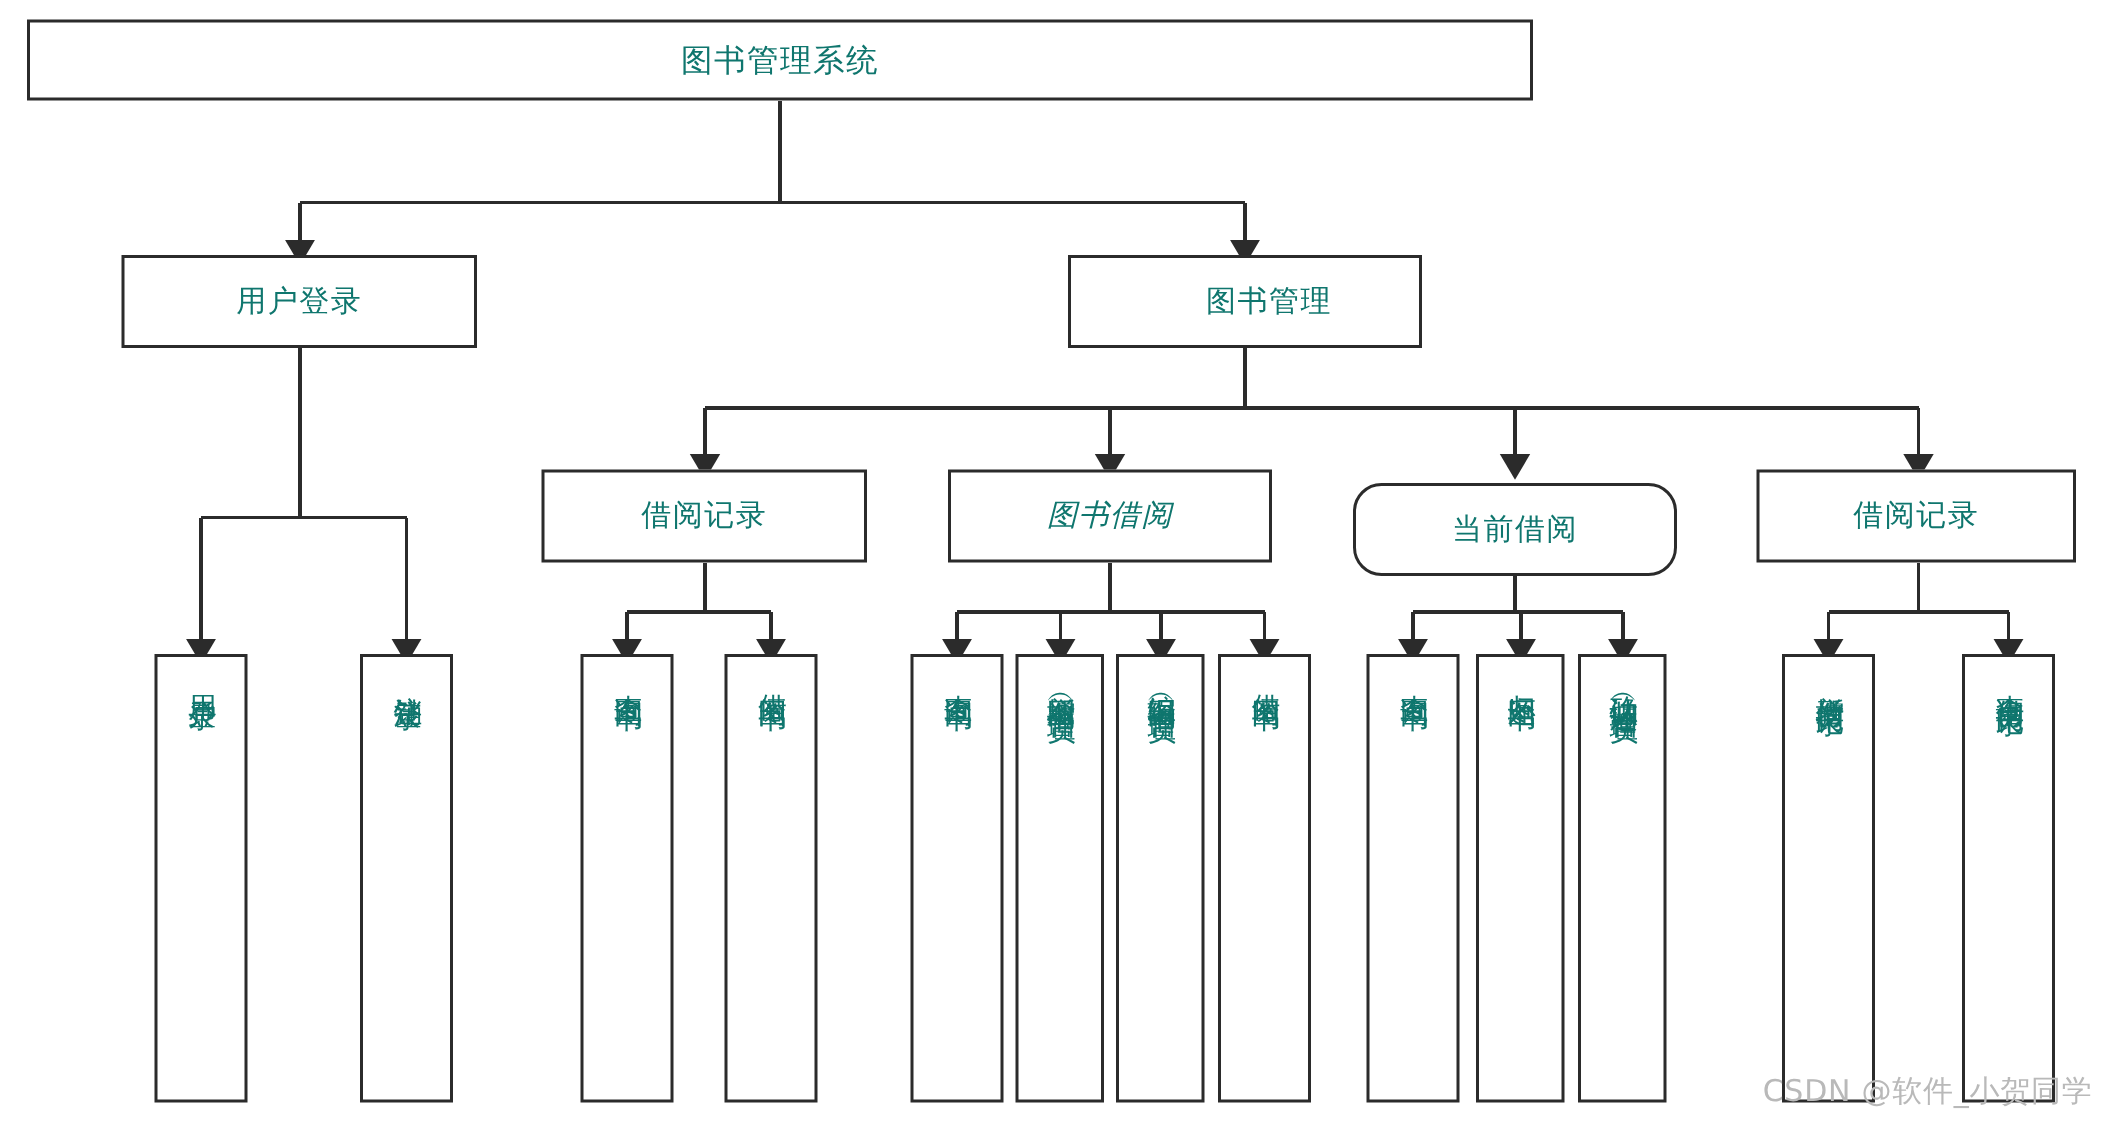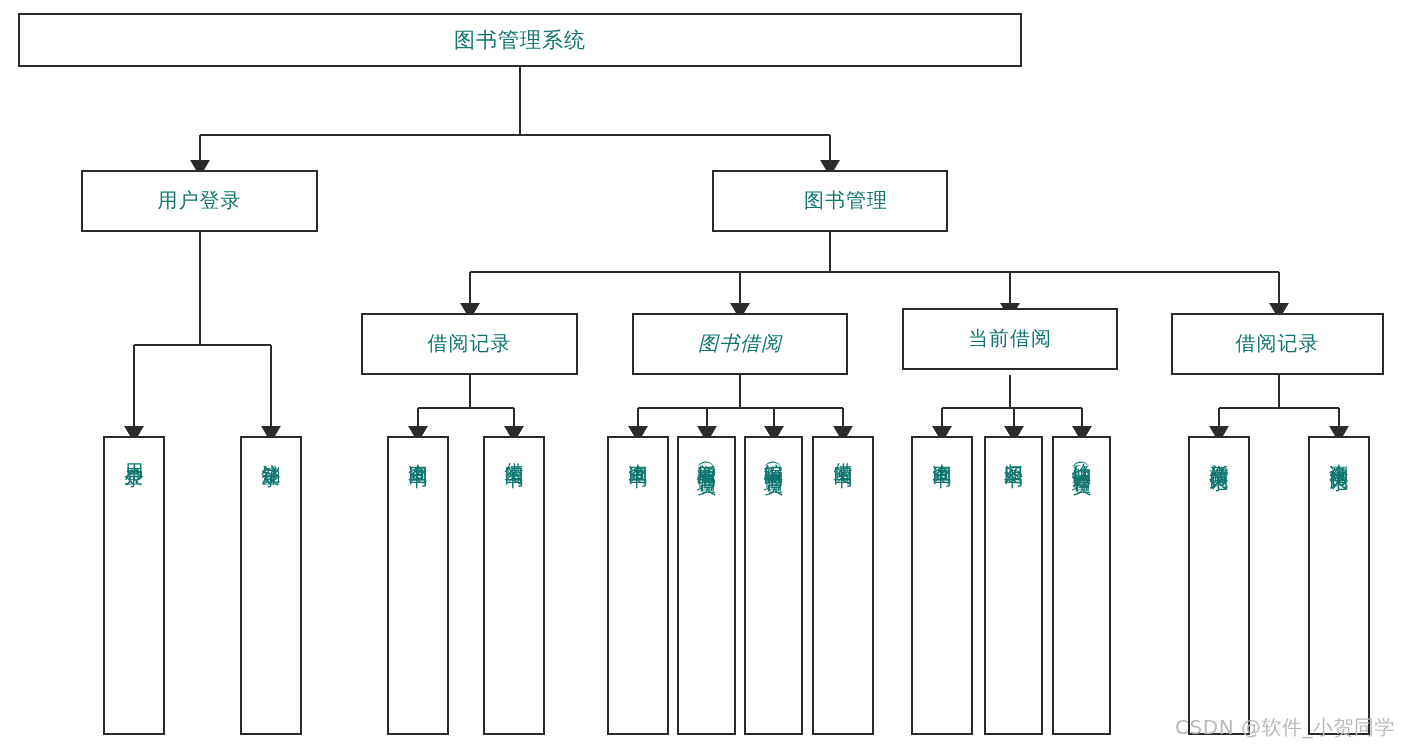--- a/index.html
+++ b/index.html
@@ -115,21 +115,21 @@
       </div>
       <div class="node level-2 horiz" style="left: 712px; top: 170px; width: 236px; height: 62px; padding-left: 32px;">
         <span class="label">图书管理</span>
       </div>
       <div class="node level-3 horiz" style="left: 361px; top: 313px; width: 217px; height: 62px;">
         <span class="label">借阅记录</span>
       </div>
       <div class="node level-3 horiz" style="left: 632px; top: 313px; width: 216px; height: 62px; font-style: italic;">
         <span class="label">图书借阅</span>
       </div>
-      <div class="node level-3 horiz" style="left: 902px; top: 308px; width: 216px; height: 62px;">
+      <div class="node level-3 horiz" style="left: 902px; top: 322px; width: 216px; height: 62px; border-radius: 19px;">
         <span class="label">当前借阅</span>
       </div>
       <div class="node level-3 horiz" style="left: 1171px; top: 313px; width: 213px; height: 62px;">
         <span class="label">借阅记录</span>
       </div>
       <div class="node level-4 vert" style="left: 103px; top: 436px; width: 62px; height: 299px;">
         <span class="label">用户登录</span>
       </div>
       <div class="node level-4 vert" style="left: 240px; top: 436px; width: 62px; height: 299px;">
         <span class="label">注销登录</span>

